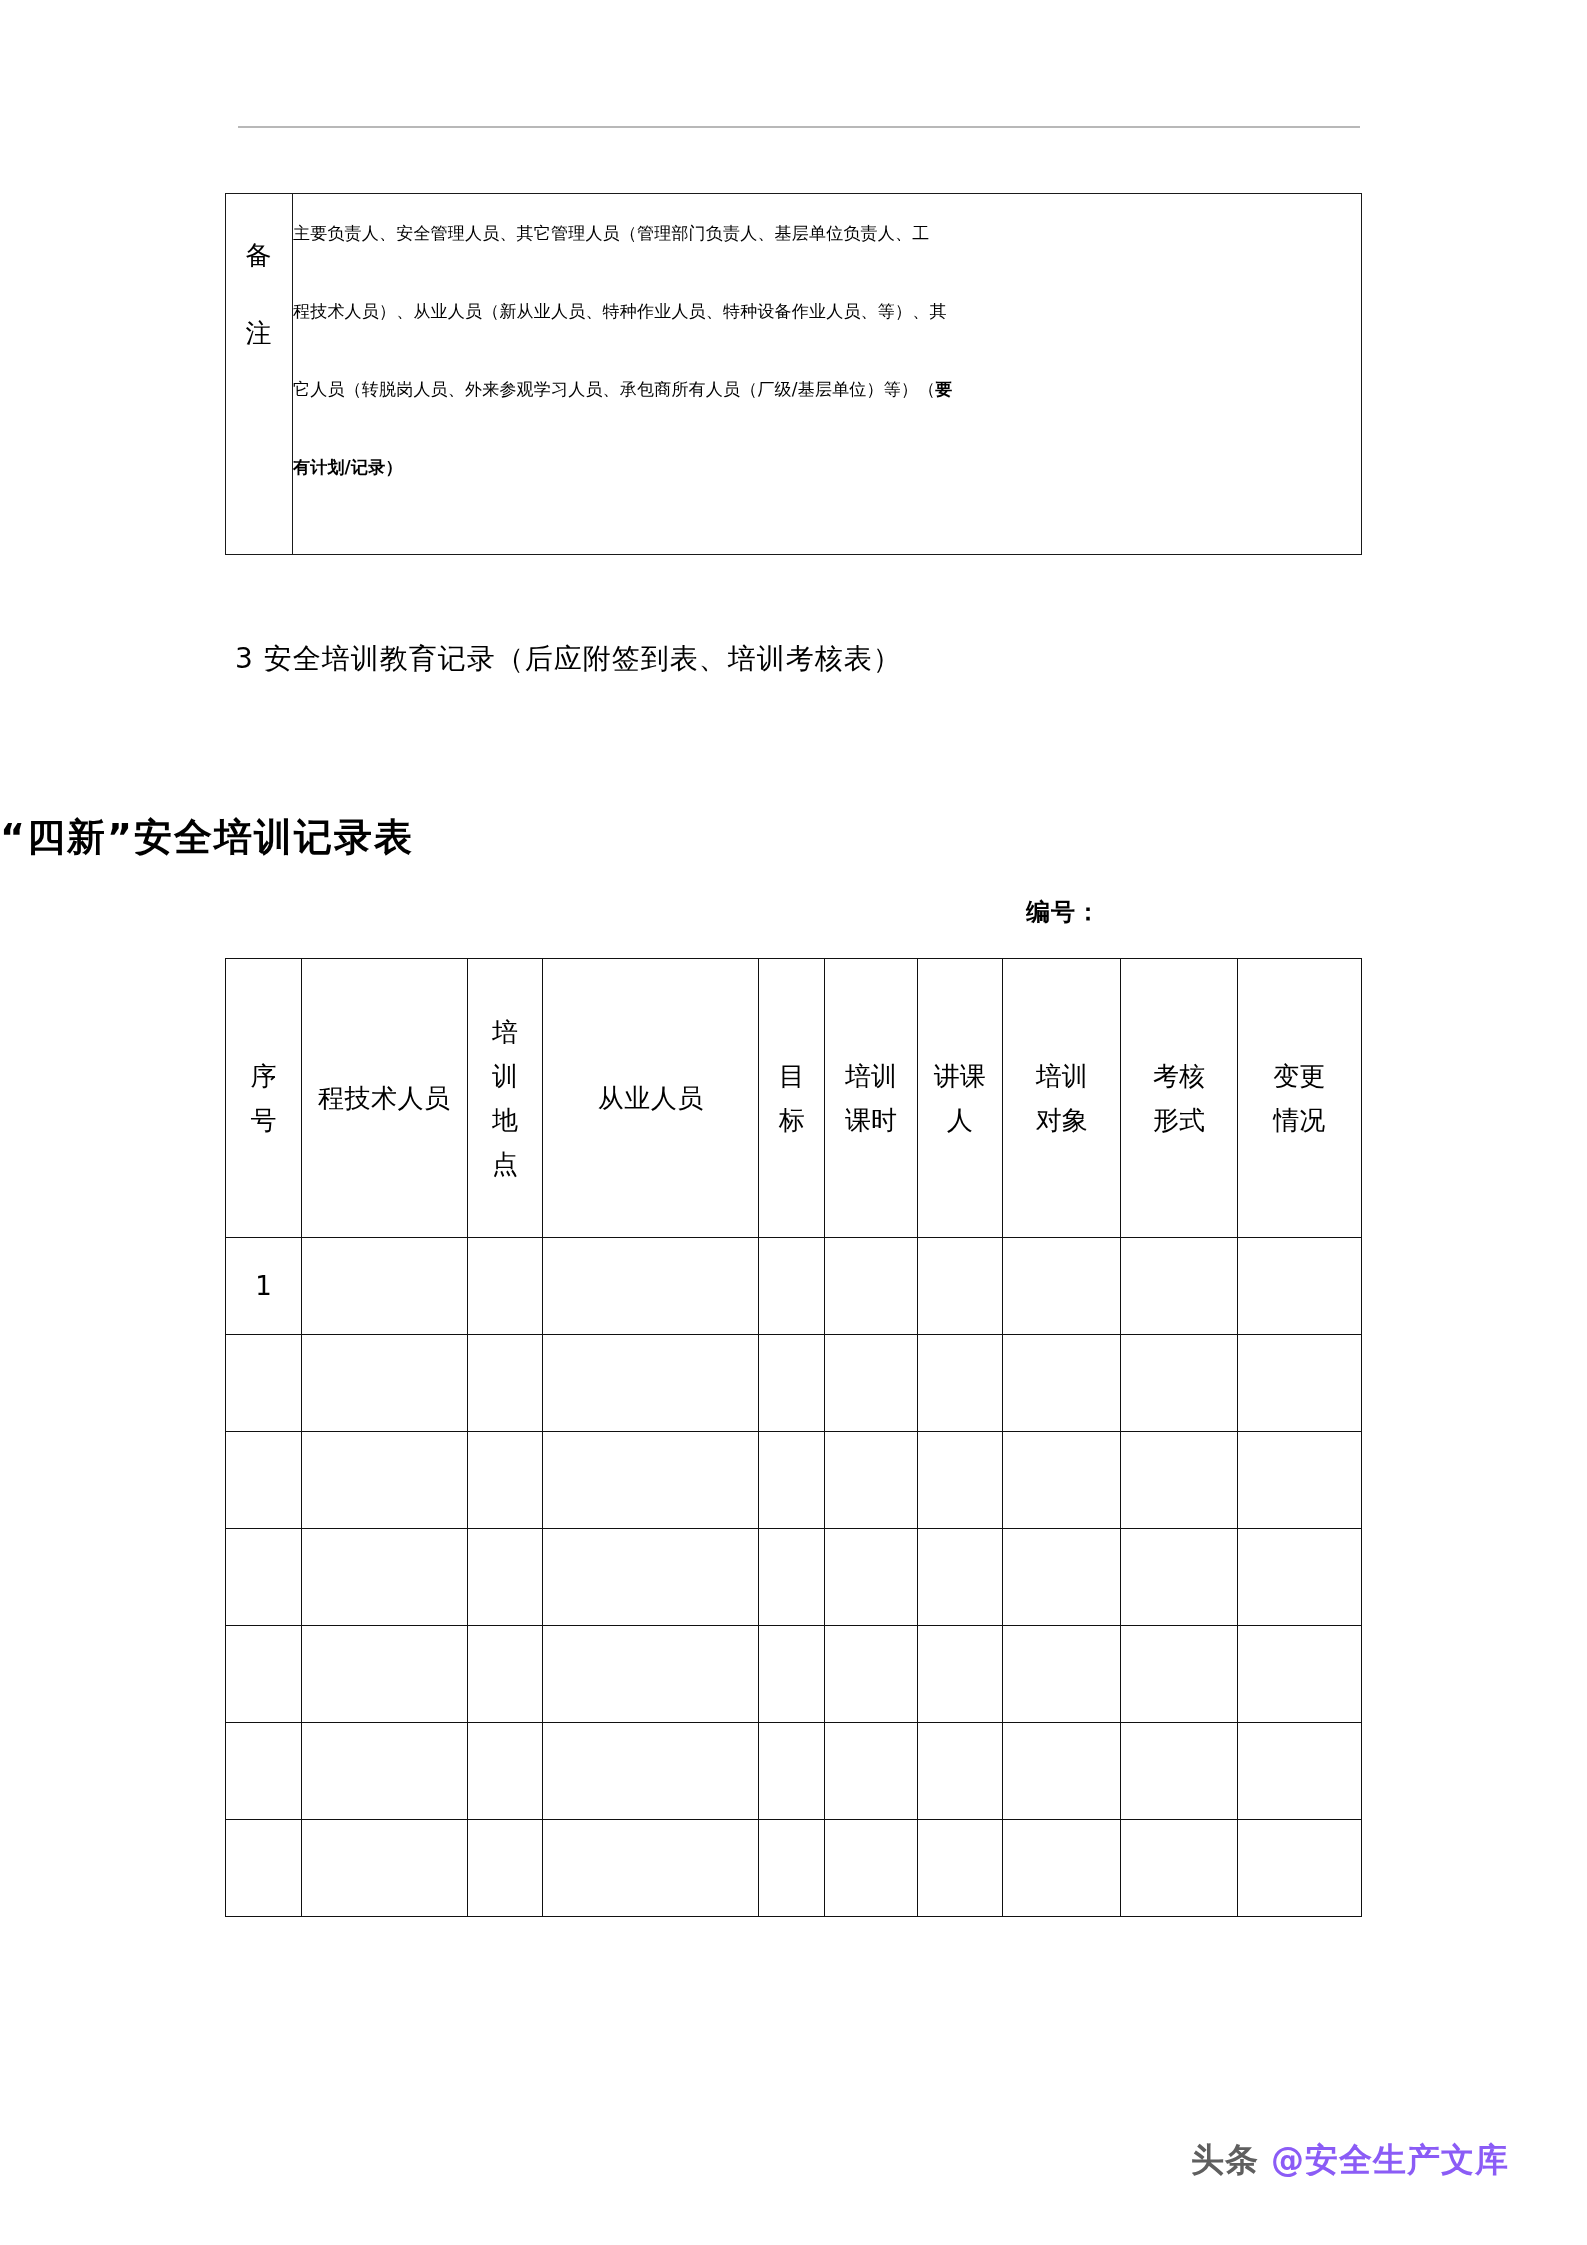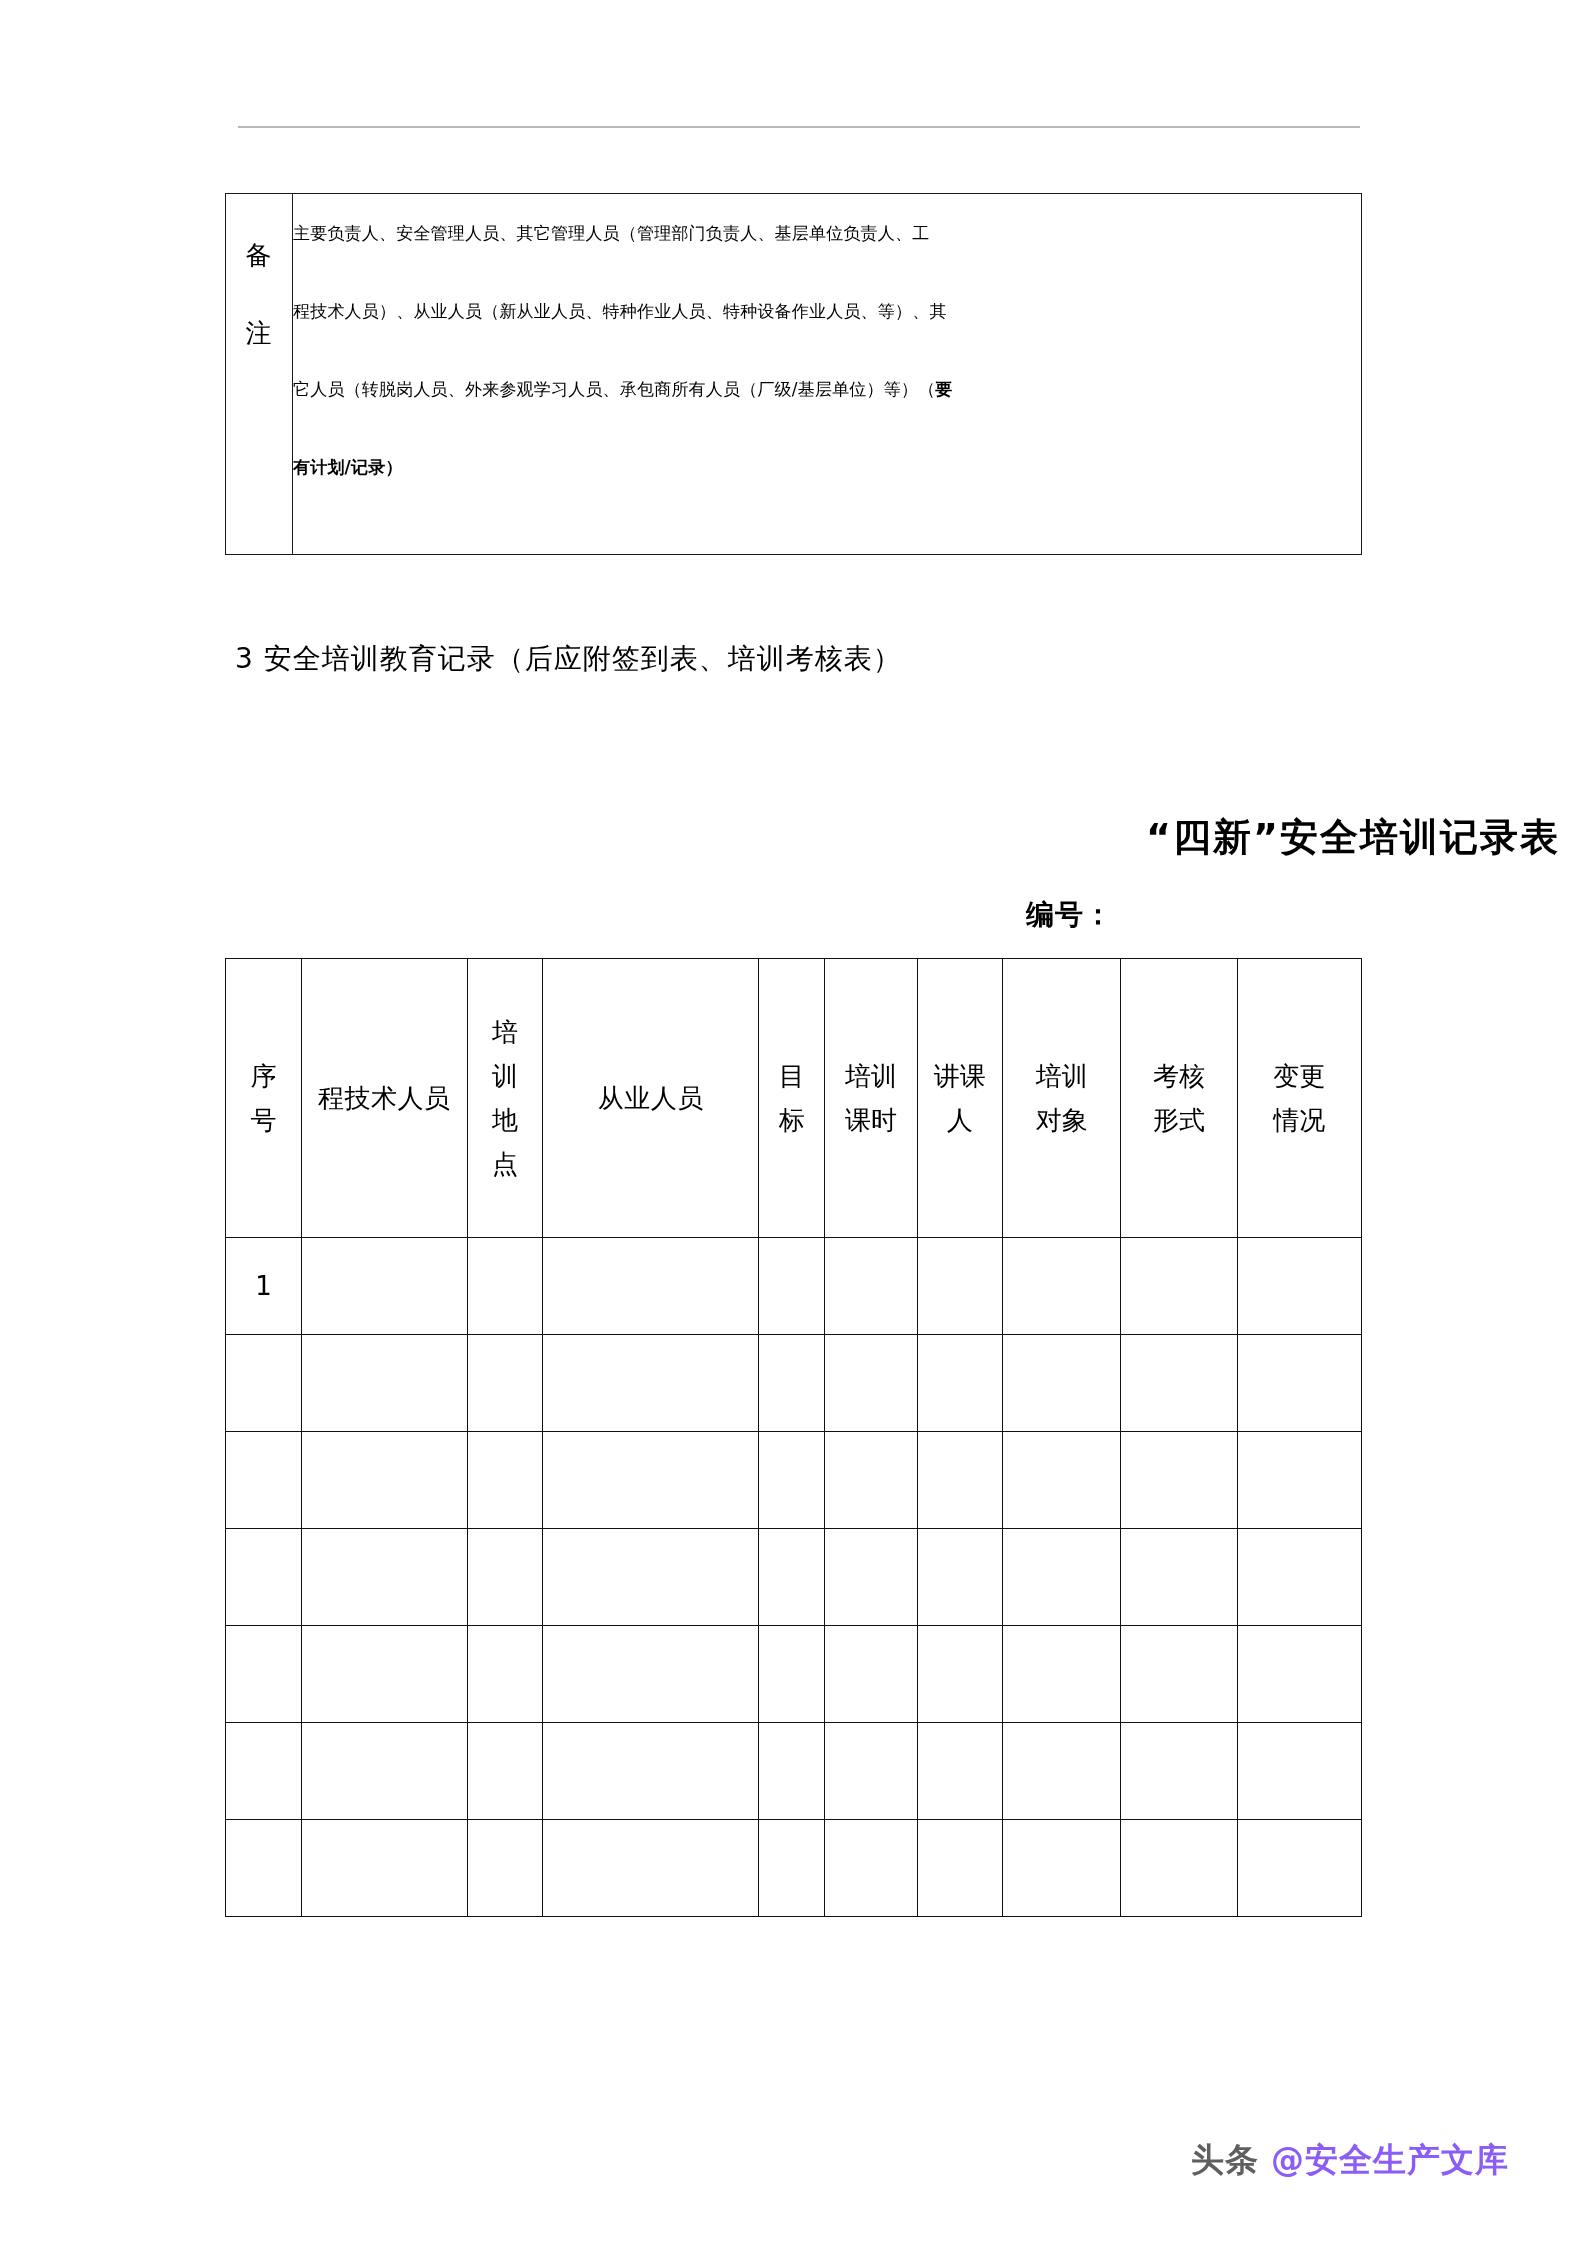--- a/index.html
+++ b/index.html
@@ -75,33 +75,32 @@
     letter-spacing: 1px;
     white-space: nowrap;
   }
 
   
   .form-title {
     position: absolute;
     left: 0;
     top: 812px;
     width: 1549px;
-    text-align: right;
+    text-align: left;
     font-size: 38px;
     font-weight: 700;
     letter-spacing: 2px;
-    padding-left: 11px;
   }
 
   
   .serial-label {
     position: absolute;
     left: 1026px;
     top: 896px;
-    font-size: 28px;
+    font-size: 24px;
     font-weight: 700;
     letter-spacing: 1px;
   }
 
   
   .record-table {
     position: absolute;
     left: 225px;
     top: 958px;
     width: 1137px;

